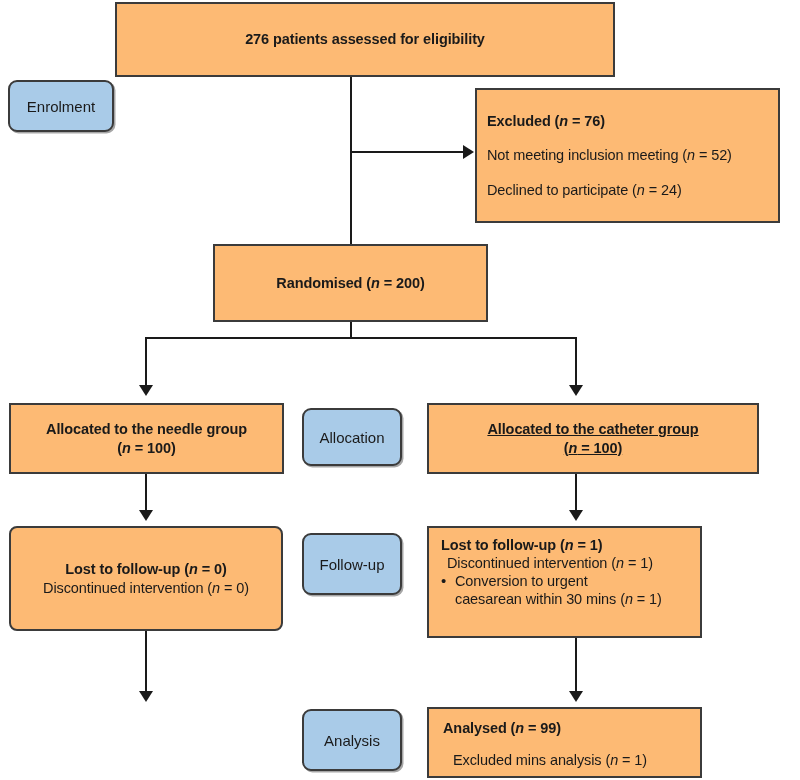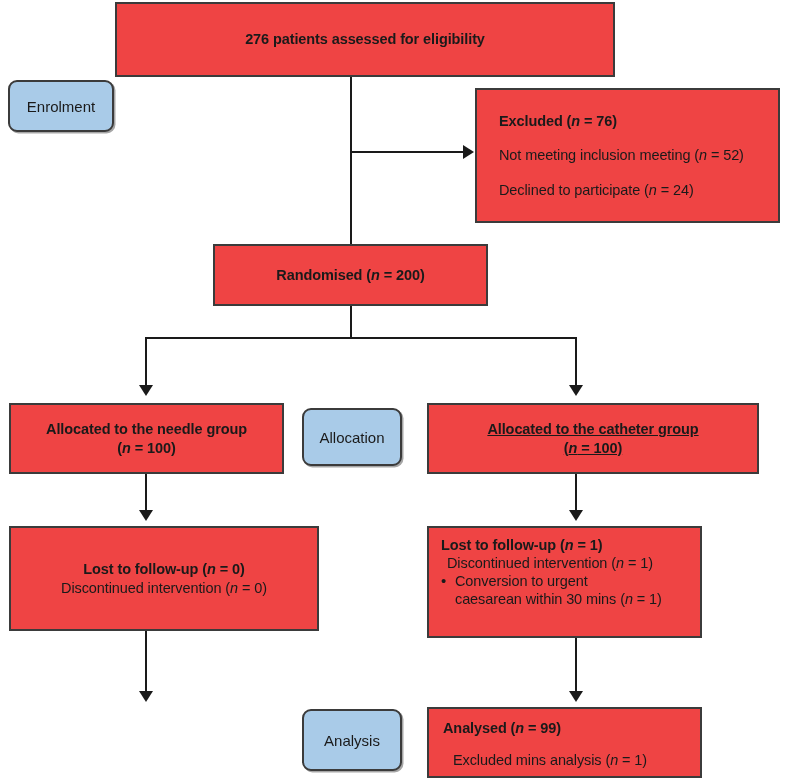--- a/index.html
+++ b/index.html
@@ -15,21 +15,21 @@
     position: relative;
     width: 800px;
     height: 780px;
     background: #ffffff;
     overflow: hidden;
   }
   .box {
     position: absolute;
     box-sizing: border-box;
     border: 2px solid #3b3b3b;
-    background: #ef4444;
+    background: #fdba74;
     display: flex;
     flex-direction: column;
     justify-content: center;
   }
   .box.center { align-items: center; text-align: center; }
   .box.left   { align-items: flex-start; text-align: left; }
 
   .ttl {
     font-weight: bold;
     font-size: 14.5px;
@@ -121,49 +121,52 @@
   <div class="arrow-down" style="left:139px; top:691px;"></div>
   <div class="vline" style="left:575px; top:637px; height:56px;"></div>
   <div class="arrow-down" style="left:569px; top:691px;"></div>
 
   <div class="label-box" style="left:8px; top:80px; width:106px; height:52px;">
     <span>Enrolment</span>
   </div>
   <div class="label-box" style="left:302px; top:408px; width:100px; height:58px;">
     <span>Allocation</span>
   </div>
+  <div class="label-box" style="left:302px; top:533px; width:100px; height:62px;">
+    <span>Follow-up</span>
+  </div>
   <div class="label-box" style="left:302px; top:709px; width:100px; height:62px;">
     <span>Analysis</span>
   </div>
 
   <div class="box center pad-box" style="left:115px; top:2px; width:500px; height:75px;">
     <div class="ttl">276 patients assessed for eligibility</div>
   </div>
 
-  <div class="box left pad-box" style="left:475px; top:88px; width:305px; height:135px; padding-left:22px;">
+  <div class="box left pad-box" style="left:475px; top:88px; width:305px; height:135px; padding-left:10px;">
     <div class="ttl"><span>Excluded (</span><span class="it">n</span><span> = 76)</span></div>
     <div class="sub gap-10"><span>Not meeting inclusion meeting (</span><span class="it">n</span><span> = 52)</span></div>
     <div class="sub gap-10"><span>Declined to participate (</span><span class="it">n</span><span> = 24)</span></div>
   </div>
 
-  <div class="box center pad-box" style="left:213px; top:244px; width:275px; height:62px;">
+  <div class="box center pad-box" style="left:213px; top:244px; width:275px; height:78px;">
     <div class="ttl"><span>Randomised (</span><span class="it">n</span><span> = 200)</span></div>
   </div>
 
   <div class="box center pad-box" style="left:9px; top:403px; width:275px; height:71px;">
     <div class="ttl">Allocated to the needle group</div>
     <div class="ttl"><span>(</span><span class="it">n</span><span> = 100)</span></div>
   </div>
 
   <div class="box center pad-box" style="left:427px; top:403px; width:332px; height:71px;text-decoration:underline;">
     <div class="ttl">Allocated to the catheter group</div>
     <div class="ttl"><span>(</span><span class="it">n</span><span> = 100)</span></div>
   </div>
 
-  <div class="box center pad-box" style="left:9px; top:526px; width:310px; height:105px;">
+  <div class="box center pad-box" style="left:9px; top:526px; width:274px; height:105px;border-radius:8px;">
     <div class="ttl"><span>Lost to follow-up (</span><span class="it">n</span><span> = 0)</span></div>
     <div class="sub"><span>Discontinued intervention (</span><span class="it">n</span><span> = 0)</span></div>
   </div>
 
   <div class="box left" style="left:427px; top:526px; width:275px; height:112px; padding:8px 24px 8px 12px; justify-content:flex-start;">
     <div class="ttl"><span>Lost to follow-up (</span><span class="it">n</span><span> = 1)</span></div>
     <div class="sub" style="padding-left:6px;"><span>Discontinued intervention (</span><span class="it">n</span><span> = 1)</span></div>
     <div class="bullet-row sub">
       <span class="bullet-dot">•</span>
       <span>

